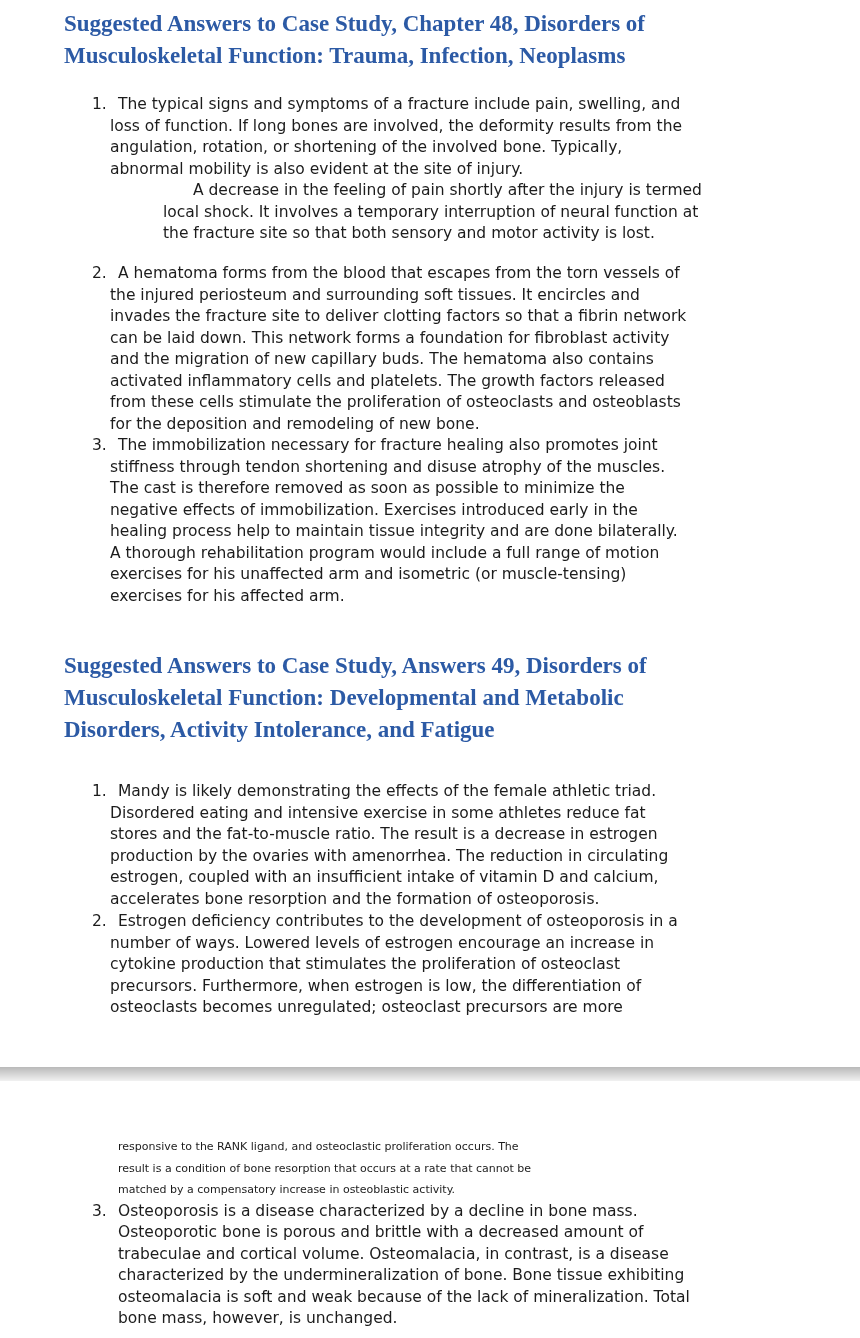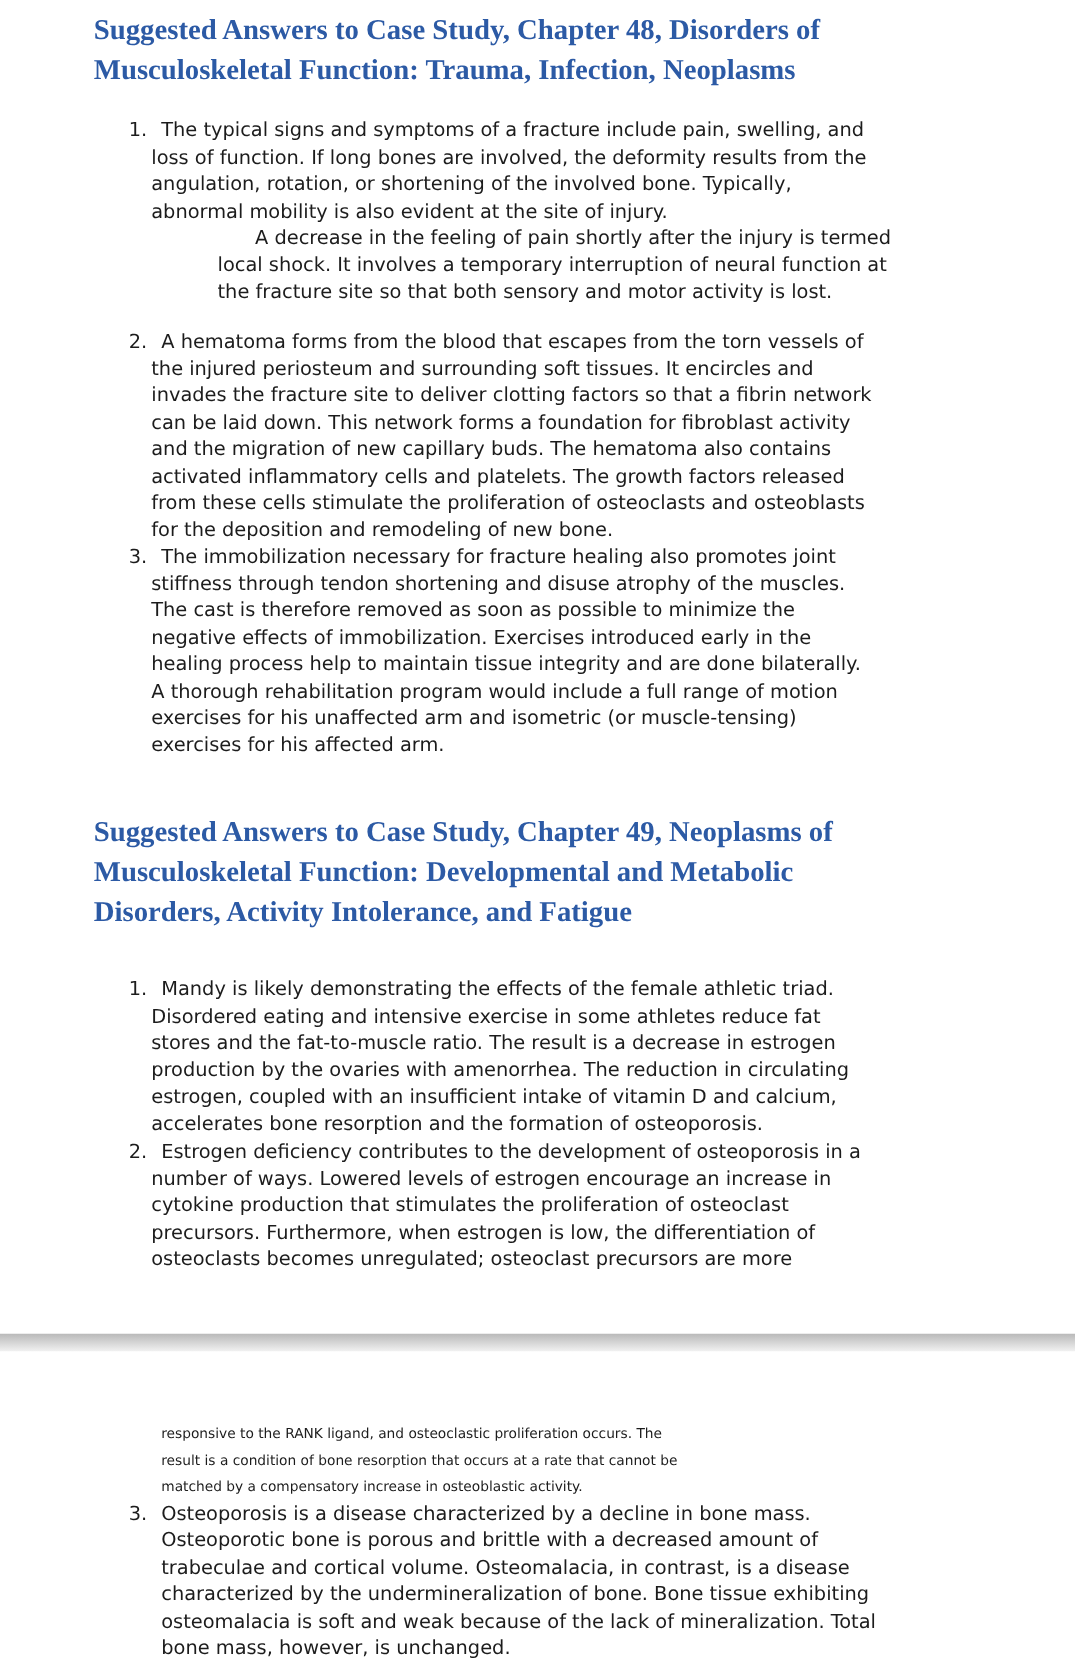--- a/index.html
+++ b/index.html
@@ -1,21 +1,21 @@
 <!DOCTYPE html>
 <html style="--heading-color: #2c5aa5; --text-color: #1c1c1c; --page-bg: #ffffff; --gap-top: #b9b9b9; --gap-bottom: #f1f1f1;"><head>
 <meta charset="utf-8">
 <style>
   html, body { margin: 0; padding: 0; }
   body {
     width: 860px; height: 1338px; overflow: hidden;
     background: #ffffff;
     font-family: "DejaVu Sans", sans-serif;
   }
-  .page { background: var(--page-bg, #ffffff); padding-left: 11px; }
+  .page { background: var(--page-bg, #ffffff); }
   .page-1 { height: 1067px; padding-top: 8px; box-sizing: border-box; }
   .page-gap {
     height: 14px; width: 100%;
     background: linear-gradient(to bottom, var(--gap-top, #b9b9b9), var(--gap-bottom, #f1f1f1));
   }
   .page-2 { height: 257px; }
 
   .doc-heading {
     font-family: "Liberation Serif", serif;
     font-weight: bold;
@@ -93,21 +93,21 @@
       <div class="item-text">The immobilization necessary for fracture healing also promotes joint
 stiffness through tendon shortening and disuse atrophy of the muscles.
 The cast is therefore removed as soon as possible to minimize the
 negative effects of immobilization. Exercises introduced early in the
 healing process help to maintain tissue integrity and are done bilaterally.
 A thorough rehabilitation program would include a full range of motion
 exercises for his unaffected arm and isometric (or muscle-tensing)
 exercises for his affected arm.</div>
     </div>
 
-    <h1 class="doc-heading heading-ch49">Suggested Answers to Case Study, Chapter 49, Neoplasms of
+    <h1 class="doc-heading heading-ch49">Suggested Answers to Case Study, Answers 49, Disorders of
 Musculoskeletal Function: Developmental and Metabolic
 Disorders, Activity Intolerance, and Fatigue</h1>
 
     <div class="answer-item item-ch49-1">
       <span class="num">1.</span>
       <div class="item-text">Mandy is likely demonstrating the effects of the female athletic triad.
 Disordered eating and intensive exercise in some athletes reduce fat
 stores and the fat-to-muscle ratio. The result is a decrease in estrogen
 production by the ovaries with amenorrhea. The reduction in circulating
 estrogen, coupled with an insufficient intake of vitamin D and calcium,

